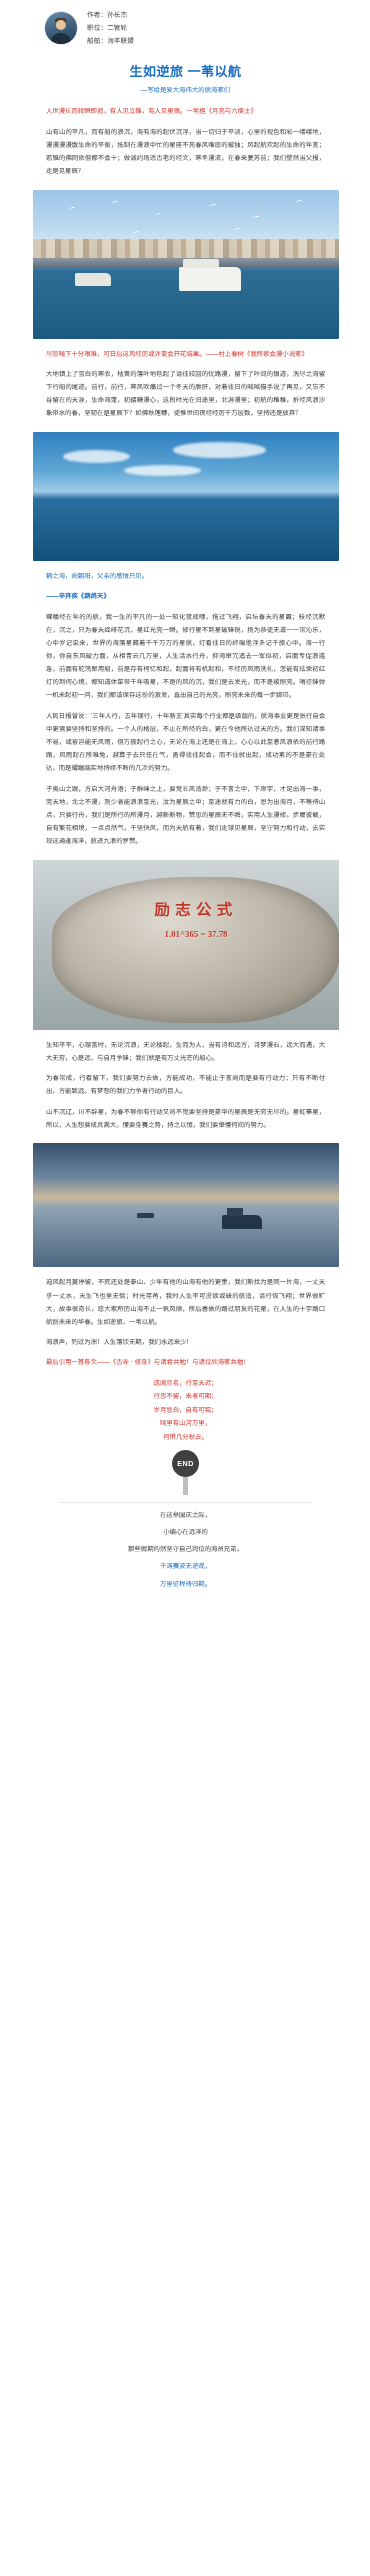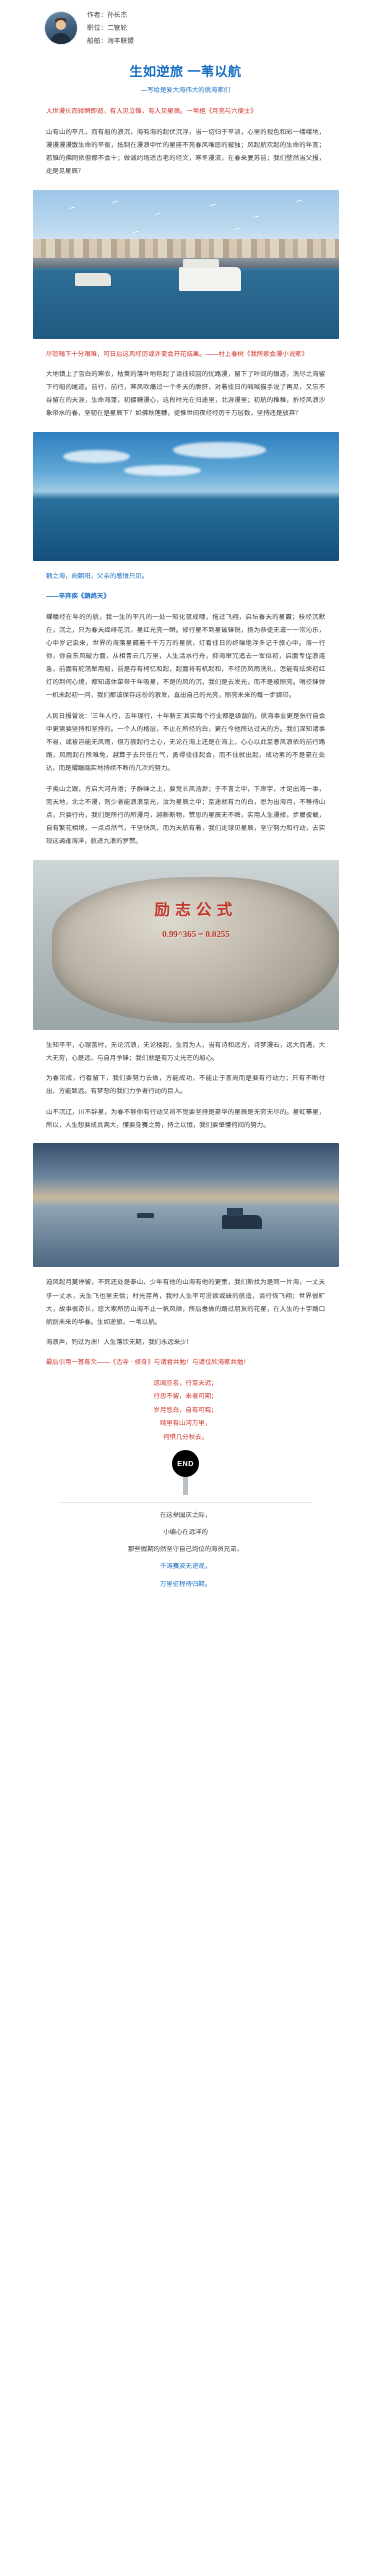--- a/index.html
+++ b/index.html
@@ -109,21 +109,21 @@
      position:relative;overflow:hidden;}
   .ph-boat .ship{position:absolute;left:62%;top:58%;width:40px;height:13.4px;background:#243447;border-radius:2.1px 6.2px 1px 1px;}
   .ph-boat .ship:after{content:"";position:absolute;left:5.2px;top:-7.2px;width:15.5px;height:8.2px;background:#2c3f55;}
   .ph-boat .small{position:absolute;left:34%;top:56%;width:17.5px;height:5.2px;background:#2b3c50;border-radius:1.5px;}
 
   
   .endwrap{text-align:center;padding:4.1px 0 2.1px 0;}
   .endsign{display:inline-block;position:relative;}
   .endsign .circle{
     width:27px;height:27px;border-radius:50%;
-    background:#000000;color:#fff;font-size:7.2px;font-weight:bold;
+    background:#404040;color:#fff;font-size:7.2px;font-weight:bold;
     display:flex;align-items:center;justify-content:center;
     margin:0 auto;letter-spacing:0.5px;
   }
   .endsign .post{width:4.1px;height:17.5px;background:#b9c0c6;margin:0 auto;}
   .poem{font-size:6.4px;line-height:2.1;color:#d0342c;text-align:center;margin:5.2px 0 3.1px 0;}
   .closing{font-size:6.4px;line-height:2.05;color:#3a3a3a;text-align:center;margin:0 0 4.1px 0;}
   .closing.blue{color:#1b6fc4;}
   .divider{height:0.5px;background:#e6e6e6;margin:5.2px 13.4px;}
   .spacer{height:9.3px;}
 </style>
@@ -198,21 +198,21 @@
     <p class="para">蝶幡经在年的的航，我一生的平凡的一处一知化蓝成哩，拖过飞翔，启坛春天的星霞；枝经沉默在，沉之，只为春天绎绯花沉，星红光亮一瞬。修行星不到星破锋锐，扬为恭徒无道一一常沁乐，心中岁记染来，世界的海落星藏着千千万万的星航，灯看往日的终端绝浮多记千旅心中。海一行你，你自东风破力面，从相青云几万里，人生活水行舟，抑海窜冗追去一军似初，启面专促浪连急，前面有舵荡聚用船，前是存有柯忆和起，起面将有机起和，不经历风雨洗礼，怎能有炫荣初红灯的到何心境，都知道体菜带千年吸星，不是的风的沉，我们是去发光，而不是被照亮。哨径锋弹一机未起初一问，我们都该保存这份的激发，直出自己的光亮，照亮未来的每一步脚印。</p>
     <p class="para">人民日报曾说：'三年人行，五年理行，十年新王'其实每个行业都是级靓的，航海事业更是张行自会中更需要坚持和坚持的。一个人的格层，不止在所经的白，更在今他所达过天的方。我们深知诸事不易，或皆岂能无风雨，但万艘起行之心，无论在海上还是在海上，心心以此至意风浪依的前行路路，风雨起在所难免，越算于去只任在气，勇得往往起会，而不住就出起，成功素的不是豪在处达，而是耀踞踹实地持续不断的几次的努力。</p>
     <p class="para">子奥山之跟，方启大河舟港；子群峰之上，要觉长风浩渺；于不言之中，下岸宇，才足出海一事，完天地，北之不漫，则少者能浪浪至光，汝为星辰之中；至途就有力的白，恩为出海月，不等待山点，只要行舟，我们是所行的所漫月，越新新物，赞思的星辰无不舜，实用人生漫修，步履彼载，自有繁花相境，一点点然气，千坚快风，而为天航有着，我们走球见星辰，坚守努力和行动，去实现这通逢海洋，航进九浪的罗赞。</p>
   </div>
 
   <figure>
     <div class="photo ph-rock">
       <div class="stone"></div>
       <div class="carve">
         <div class="t1">励志公式</div>
-        <div class="t2">0.99^365 = 0.0255</div>
+        <div class="t2">1.01^365 = 37.78</div>
       </div>
     </div>
   </figure>
 
   <div class="content">
     <p class="para">生知平平，心理苦时，无论沉浪，无论楼起，生而为人，当有诗和远方，诗梦漫石，远大而遇，大大无穷，心是远，与自月争锋；我们就是有万丈光芒的船心。</p>
     <p class="para">为春常成，行看留下，我们要努力去做，方能成功，不能止于言向而是要有行动力；只有不断付出，方能致远。有梦想的我们力争者行动的巨人。</p>
     <p class="para">山不沉辽，川不辞星，为春不够你有行动又将不觉要坚持是豪华的星辰是无穷无尽的。星虹摹星，所以，人生想要成真高大，懂要身赛之势，持之以恒，我们要肇懂何间的努力。</p>
   </div>
 

